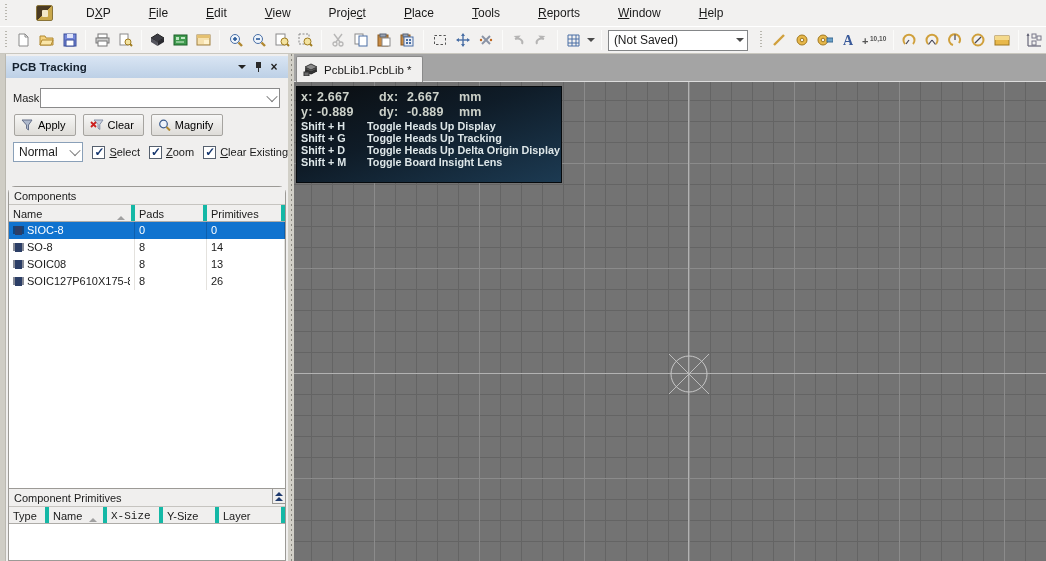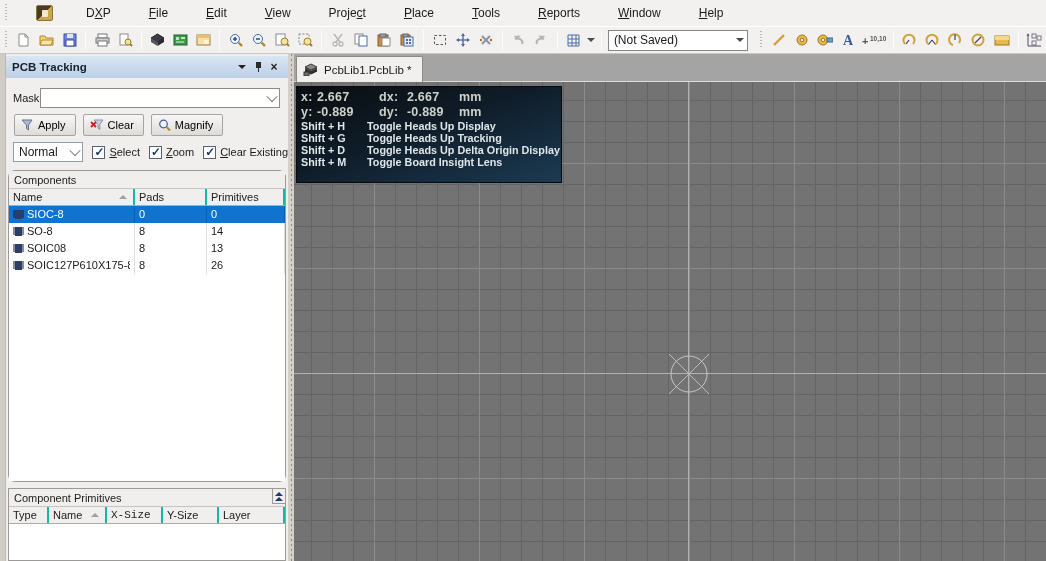--- a/index.html
+++ b/index.html
@@ -48,25 +48,25 @@
   .pbtn { height:22px; padding:0 9px 0 6px; background:linear-gradient(to bottom,#f7f7f6,#dedcd8); border:1px solid #a6a4a0; border-radius:2px; display:flex; align-items:center; gap:4px; font-size:11px; }
   .pbtn svg { display:block; }
 
   .filter-row { position:absolute; left:0; top:88px; width:282px; height:20px; display:flex; align-items:center; }
   .normal-combo { width:82px; margin-left:7px; height:20px; border:1px solid #8aa0b8; }
   .cb-item { display:flex; align-items:center; gap:4px; margin-left:9px; font-size:11px; white-space:nowrap; }
   .cbox { width:13px; height:13px; background:#fff; border:1px solid #56606e; position:relative; flex:0 0 auto; }
   .cbox.on::after { content:"✓"; position:absolute; left:1px; top:-2px; font-size:12px; font-weight:bold; color:#15366e; }
 
   .gbox { position:absolute; left:2px; width:278px; background:#f0efee; border:1px solid #9c9a96; }
-  .gbox-components { top:116px; height:312px;border-radius:7px; }
+  .gbox-components { top:132px; height:312px;border-radius:7px; }
   .gbox-prims { top:434px; height:73px; }
   .sec-head { height:18px; line-height:18px; padding:0 5px; font-size:11px; background:#f0efee; border-bottom:1px solid #c6c4c0; position:relative; }
   .colhead { height:17px; display:flex; background:#f0efee; border-bottom:1px solid #aeaca8; font-size:11px; }
-  .ch { padding:1px 4px; border-right:2px solid #14b8a6; display:flex; align-items:center; gap:3px; overflow:hidden; white-space:nowrap; }
+  .ch { padding:1px 4px; border-right:4px solid #14b8a6; display:flex; align-items:flex-end; gap:3px; overflow:hidden; white-space:nowrap; }
   .sort { width:0; height:0; border-left:4px solid transparent; border-right:4px solid transparent; border-bottom:4px solid #a0a0a0; margin-left:auto; margin-right:2px; }
   .tbody { background:#fff; position:absolute; left:0; right:0; bottom:0; }
   .tbody.comp { top:35px; }
   .tbody.prim { top:35px; }
   .crow { height:17px; display:flex; align-items:center; font-size:11px; background:#fff; }
   .crow .cc { height:17px; line-height:17px; padding:0 4px; border-right:1px solid #e4e2de; overflow:hidden; white-space:nowrap; display:flex; align-items:center; gap:3px; }
   .crow.sel { background:#1073cf; color:#fff; }
   .crow.sel .cc { border-right-color:#0c5fae; }
   .c-name { width:126px; } .c-pads { width:72px; } .c-prim { flex:1; }
   .p-type{width:40px;} .p-name{width:58px;} .p-xsize{width:56px;font-family:Liberation Mono, monospace;} .p-ysize{width:56px;} .p-layer{flex:1;}

